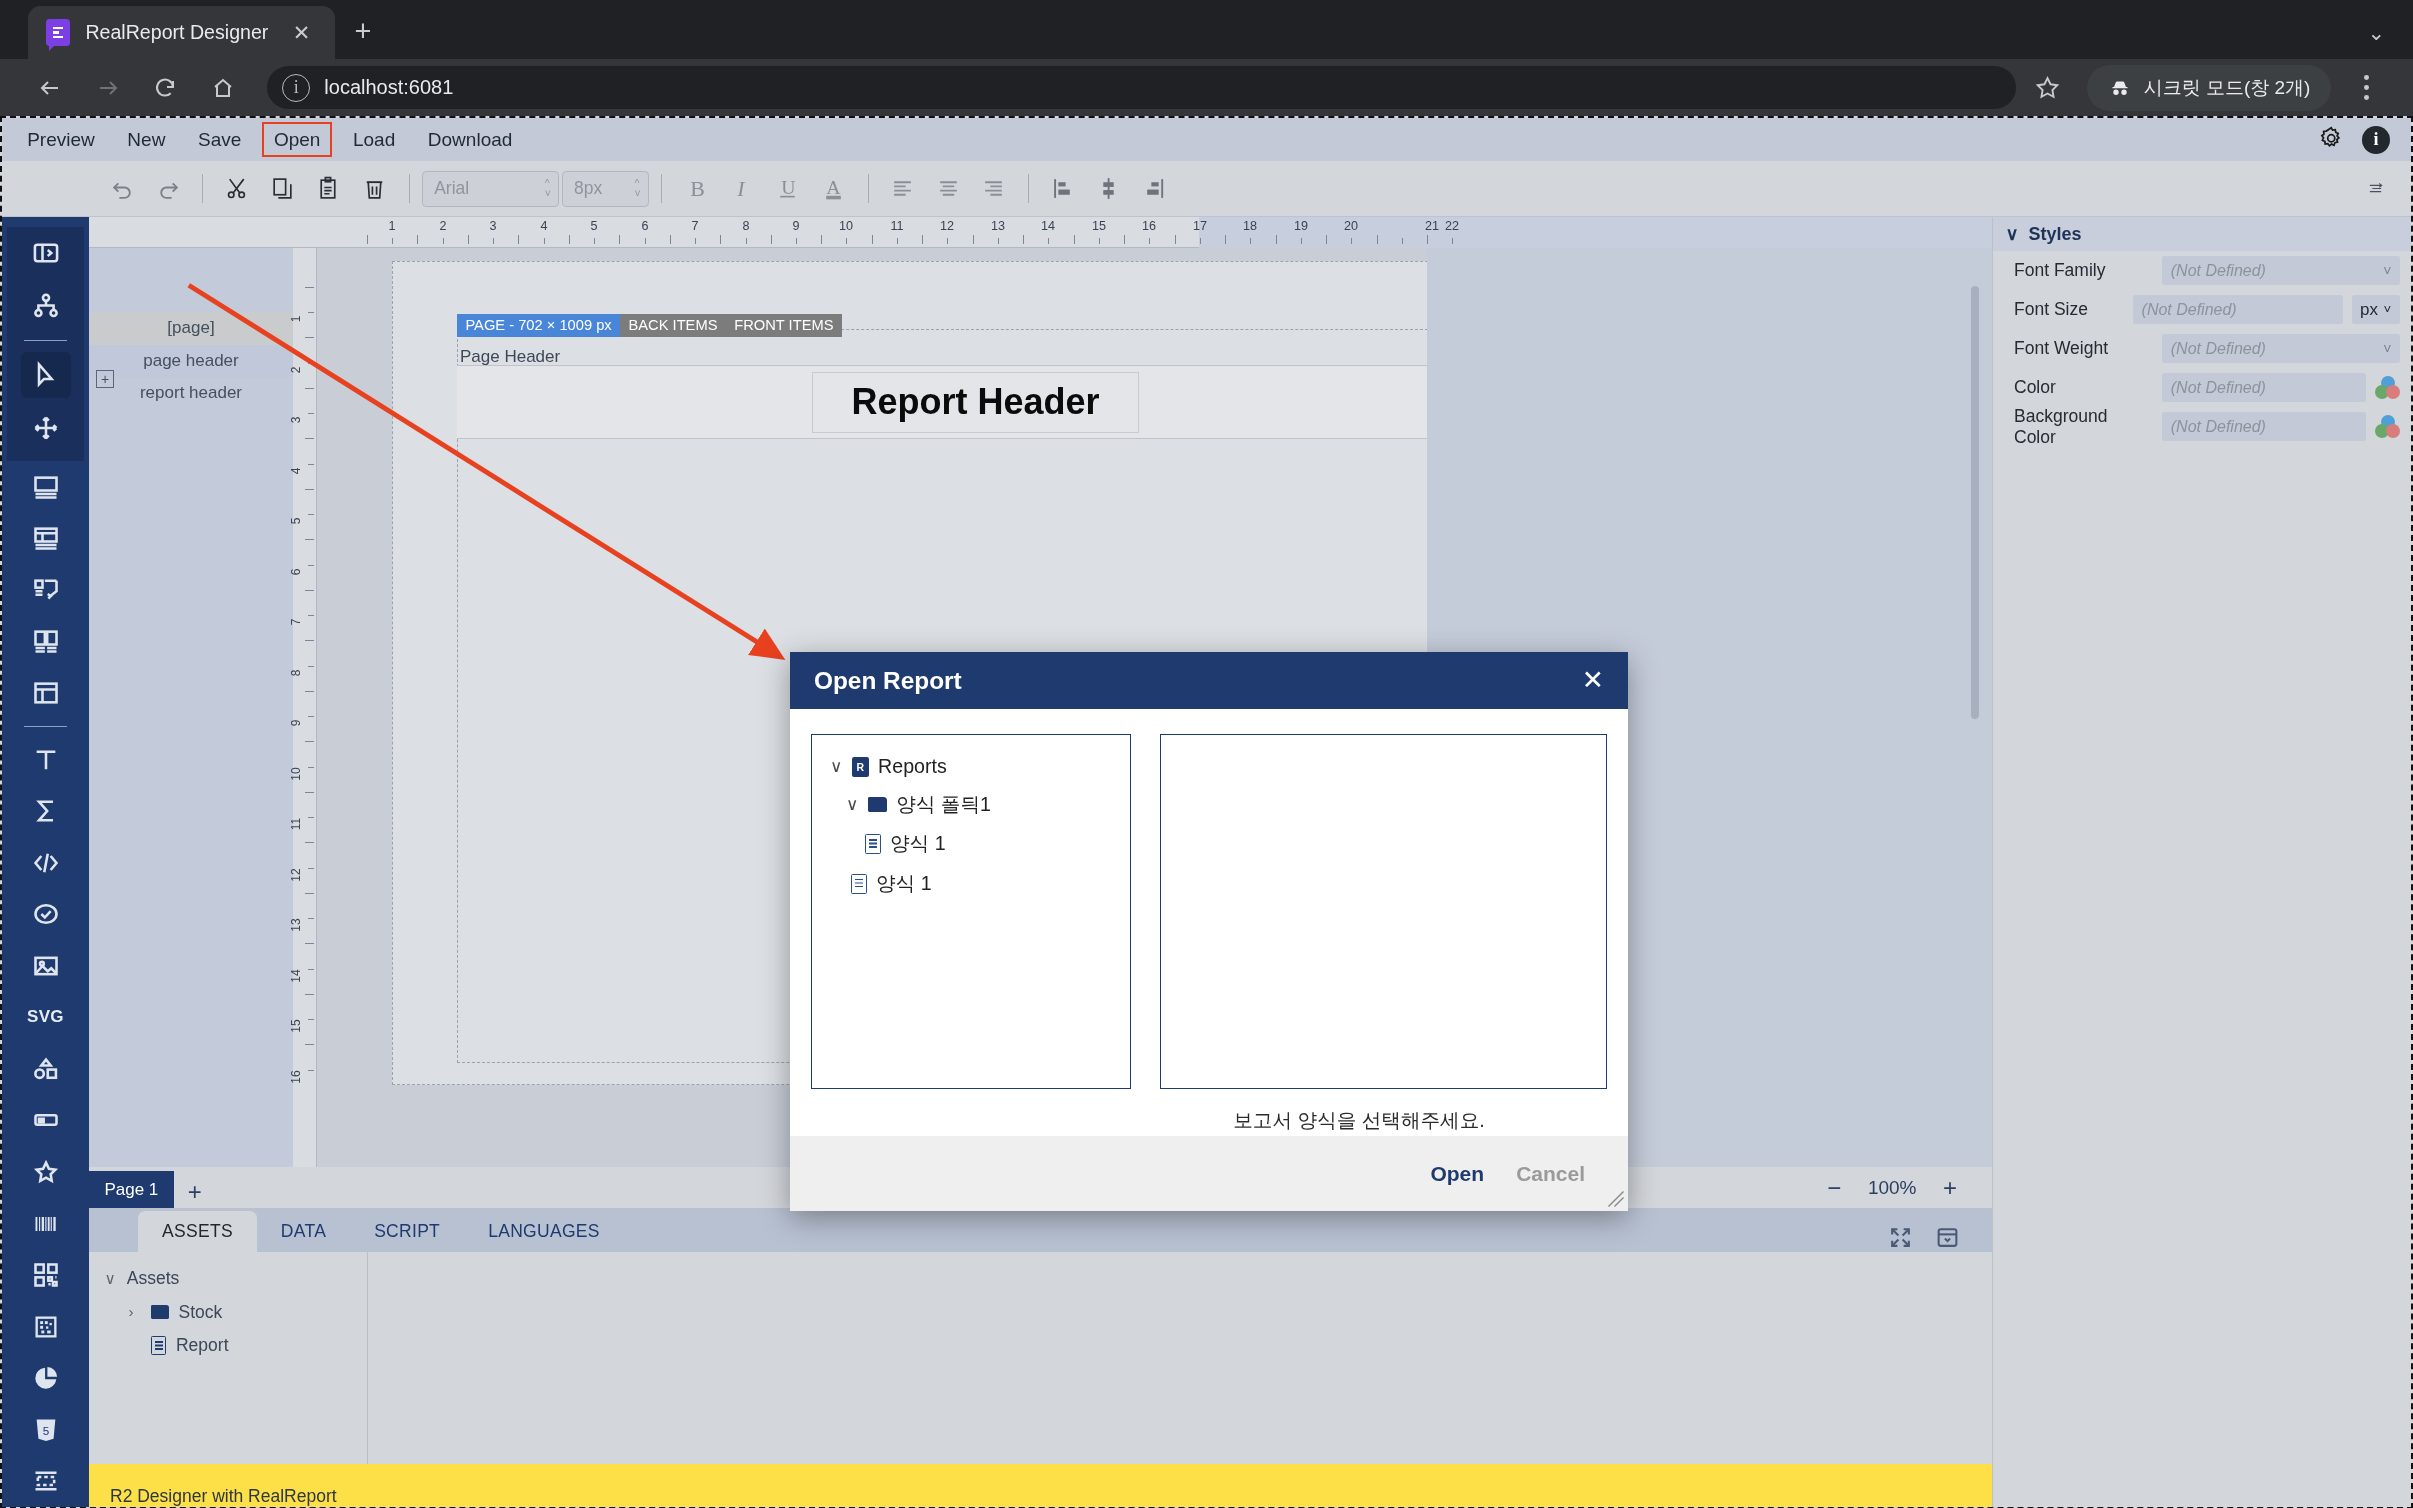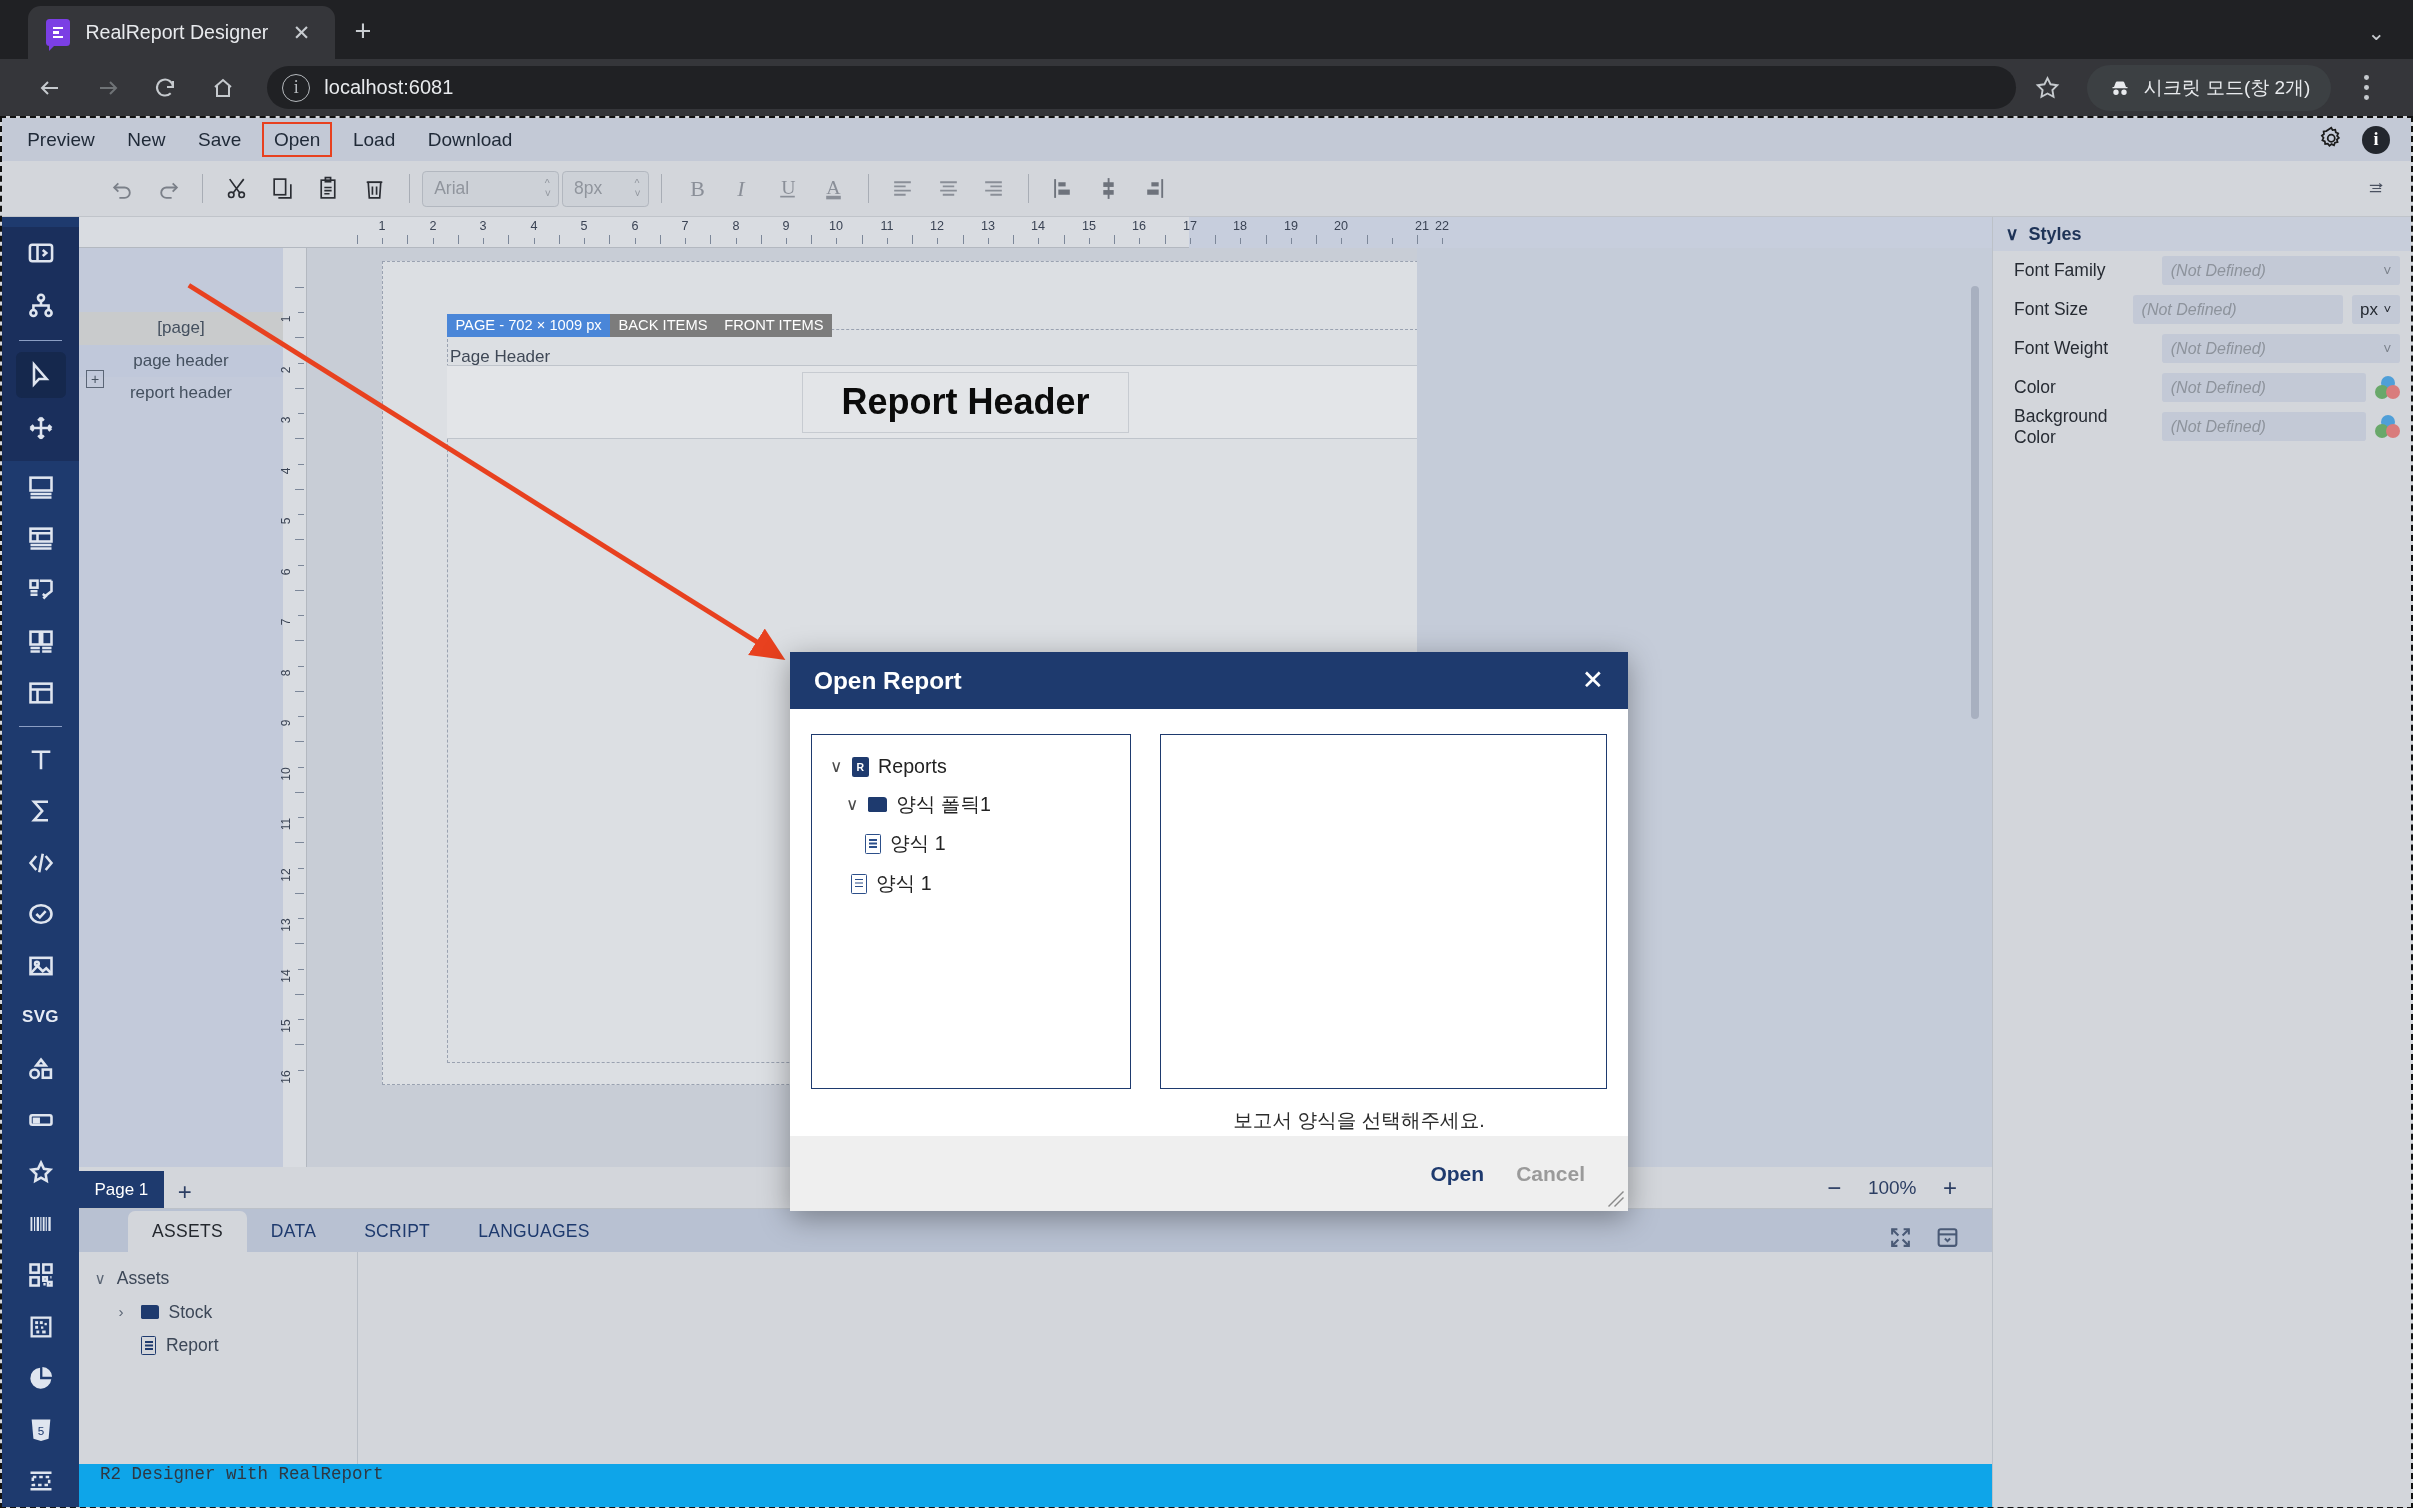--- a/index.html
+++ b/index.html
@@ -101,21 +101,21 @@
   .tb-select.font { width:137px; }
   .tb-select.size { width:87px; }
   .tb-select .spin { display:flex; flex-direction:column; gap:1.4px; margin-left:auto; color:#90959d; font-size:10.5px; line-height:0.8;}
   .tb-right { margin-left:auto; padding-right:28px; }
 
   
   .body-row { flex:1; display:flex; min-height:0; }
 
   
   .rail {
-    width:77px; background:#1e3a6e; display:flex; flex-direction:column;
+    width:87px; background:#1e3a6e; display:flex; flex-direction:column;
     align-items:center; padding-top:9.8px; flex:none; overflow:hidden;
   }
   .rail-top { background:#1a2f5c; width:77px; display:flex; flex-direction:column; align-items:center; padding-bottom:7px;}
   .rail-icon {
     width:50px; height:46px; display:flex; align-items:center; justify-content:center;
     margin: 3.5px 0; border-radius:5.6px;
   }
   .rail-icon.active { background:#15284d; }
   .rail-icon svg { width:28px; height:28px; stroke:#dfe5ef; fill:none; stroke-width:2.2; }
   .rail-icon.filled svg { fill:#dfe5ef; stroke:none; }
@@ -214,21 +214,21 @@
   .dock-tree { width:279px; border-right:0.7px solid #b8bec6; padding:9.8px 0 0 15.4px; font-size:17.5px; color:#3c4757; }
   .dock-tree .row { display:flex; align-items:center; gap:9.8px; padding:6.3px 0; }
   .dock-tree .row.l2 { padding-left:24px; }
   .chev { font-size:15.4px; color:#5c6776; width:12.6px; }
   .folder-ic { width:18px;height:14px;background:#1e3a6e;border-radius:1.4px 2.8px 1.4px 1.4px; }
   .doc-ic { width:15.4px;height:19px;border:1.4px solid #1e3a6e;border-radius:1.4px; position:relative; }
   .doc-ic::after{content:"";position:absolute;left:2.8px;top:4.2px;width:8.4px;height:1.4px;background:#1e3a6e;box-shadow:0 3.5px 0 #1e3a6e,0 7px 0 #1e3a6e;}
   .dock-right { flex:1; background:#d3d6db; }
 
   
-  .statusbar { height:43px; background:#0ea5e9; display:flex; align-items:flex-start; padding-left:21px; flex:none;font-family:Liberation Mono, monospace; }
+  .statusbar { height:43px; background:#fde047; display:flex; align-items:flex-end; padding-left:21px; flex:none; }
   .statusbar span { font-size:17.5px; color:#2f3742; }
 
   
   .props { width:419px; background:#d3d6db; border-left:0.7px solid #bcc1c8; flex:none; }
   .props-head {
     height:38px; background:#c3c9d6; display:flex; align-items:center;
     justify-content:space-between; padding:0 15.4px;
   }
   .props-head .t { font-size:19px; color:#1e3357; letter-spacing:0.4px; }
   .props-head .s { font-size:19px; color:#1e3357; }

